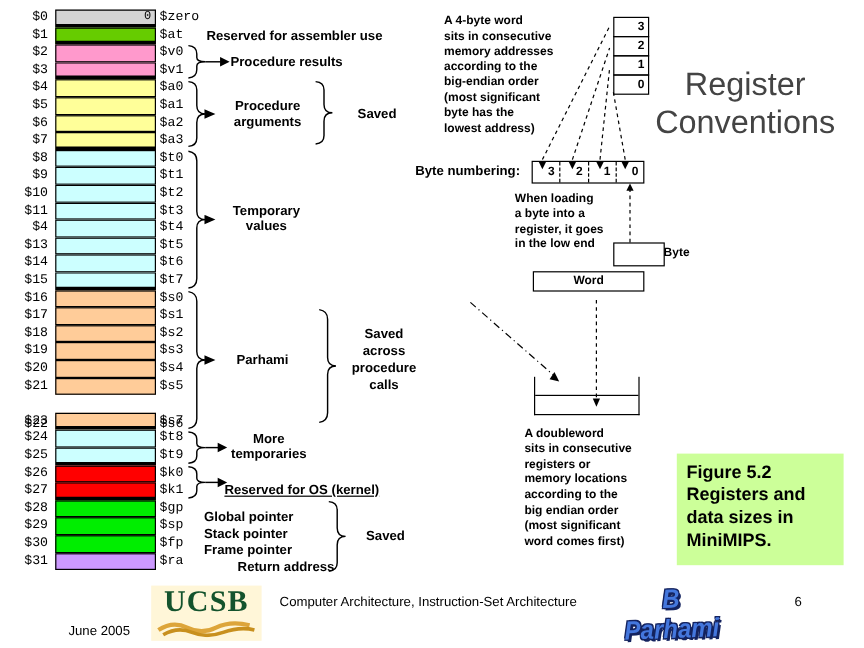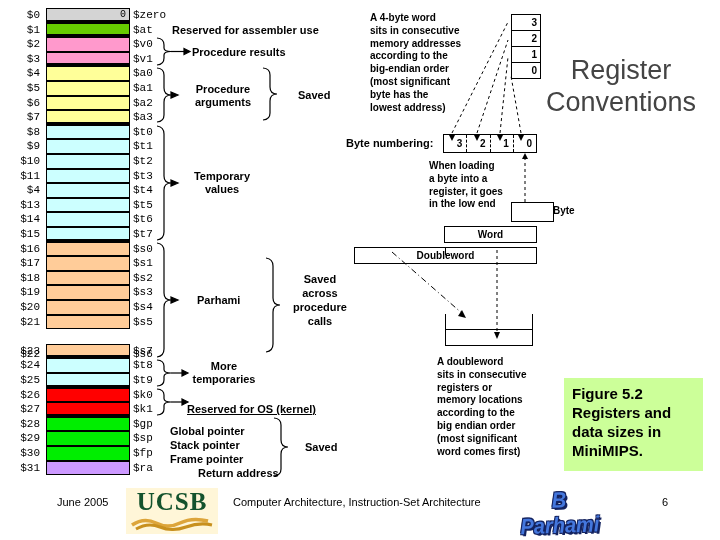--- a/index.html
+++ b/index.html
@@ -272,24 +272,20 @@
     <div class="bcell">0</div>
   </div>
 
   <div class="note" style="left:429px;top:160px;width:86px;">When loading
 a byte into a
 register, it goes
 in the low end</div>
 
   <div class="dbox" style="left:511px;top:202px;width:26px;height:20px;line-height:16px;padding-left:41px;">Byte</div>
   <div class="dbox" style="left:444px;top:226px;width:93px;height:17px;line-height:15px;">Word</div>
-  <div class="dbox" style="left:354px;top:247px;width:183px;height:17px;line-height:15px;">
-    <span>Doubleword</span>
-    <div id="dw-tick"></div>
-  </div>
 
   <div id="tworow">
     <div class="mid"></div>
   </div>
 
   <div class="note" style="left:437px;top:356px;width:100px;">A doubleword
 sits in consecutive
 registers or
 memory locations
 according to the
@@ -362,21 +358,21 @@
     <g>
       <line x1="497" y1="250" x2="497" y2="334" stroke="#000" stroke-width="1" stroke-dasharray="3,3"></line>
       <polygon points="494,332 500,332 497,339" fill="#000"></polygon>
     </g>
     <g>
       <line x1="392" y1="252" x2="464" y2="315" stroke="#000" stroke-width="1" stroke-dasharray="6,3,1,3"></line>
       <polygon points="466,318 458,316 462,310" fill="#000"></polygon>
     </g>
   </svg>
 
-  <div class="foot" style="left:57px;top:496px;">June 2005</div>
+  <div class="foot" style="left:57px;top:520px;">June 2005</div>
   <div id="ucsb-logo">
     <span class="ucsb-text">UCSB</span>
     <svg width="84" height="16" viewBox="0 0 84 16">
       <path d="M2,10 Q14,2 26,8 T50,8 T78,6" stroke="#DDA53A" stroke-width="3.5" fill="none"></path>
       <path d="M6,14 Q18,7 30,12 T56,12 T82,10" stroke="#C8901E" stroke-width="3" fill="none"></path>
     </svg>
   </div>
   <div class="foot" style="left:233px;top:496px;">Computer Architecture, Instruction-Set Architecture</div>
   <div id="parhami-logo">
     <span class="parhami-text">B Parhami</span>

